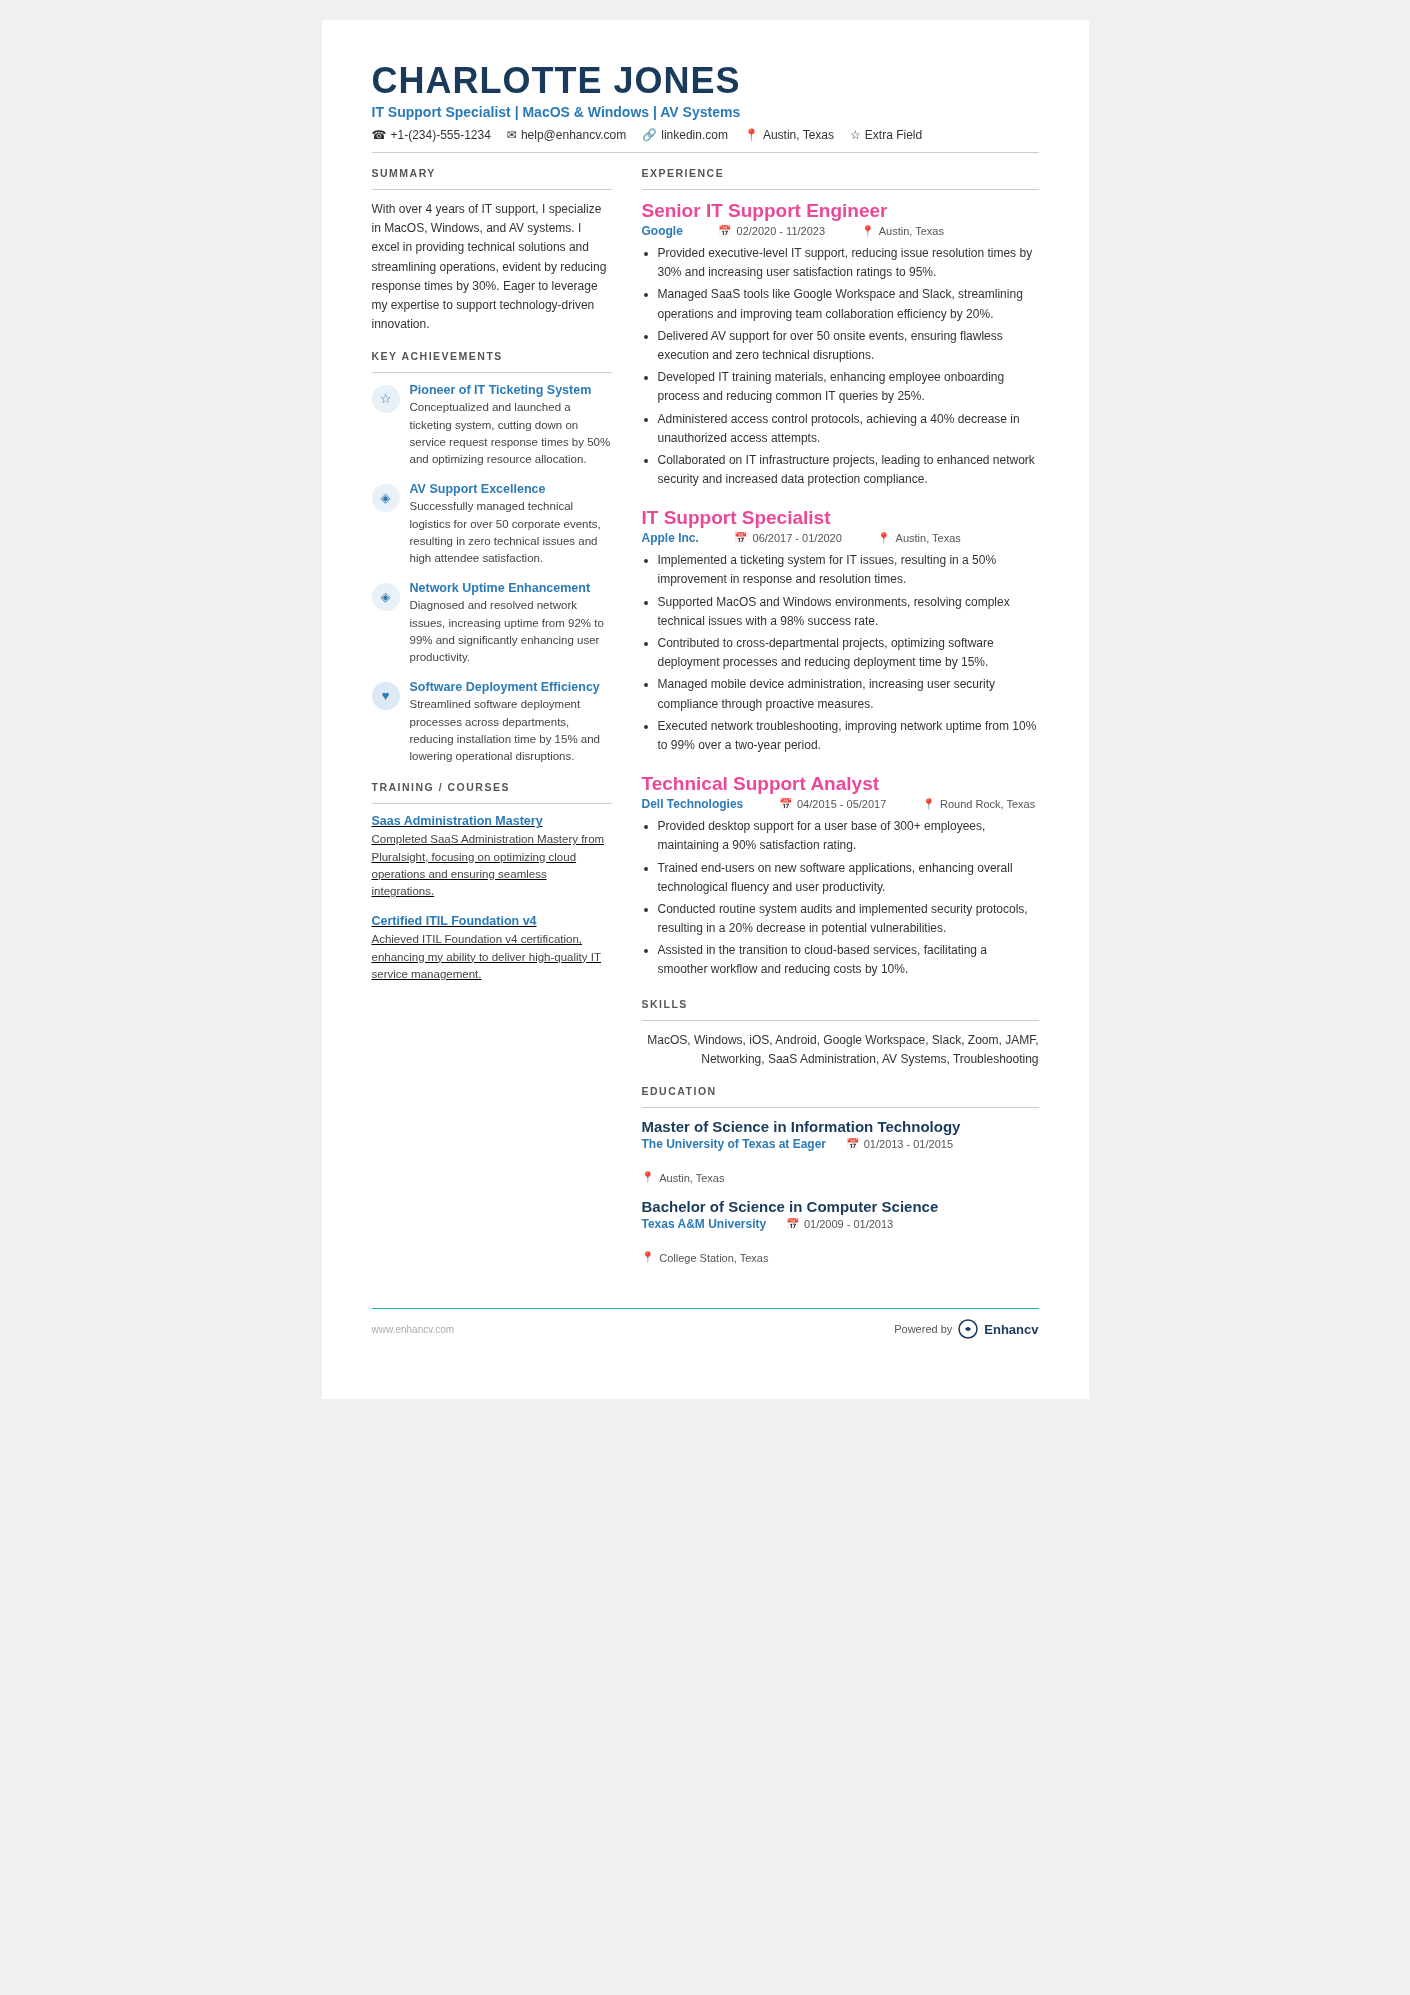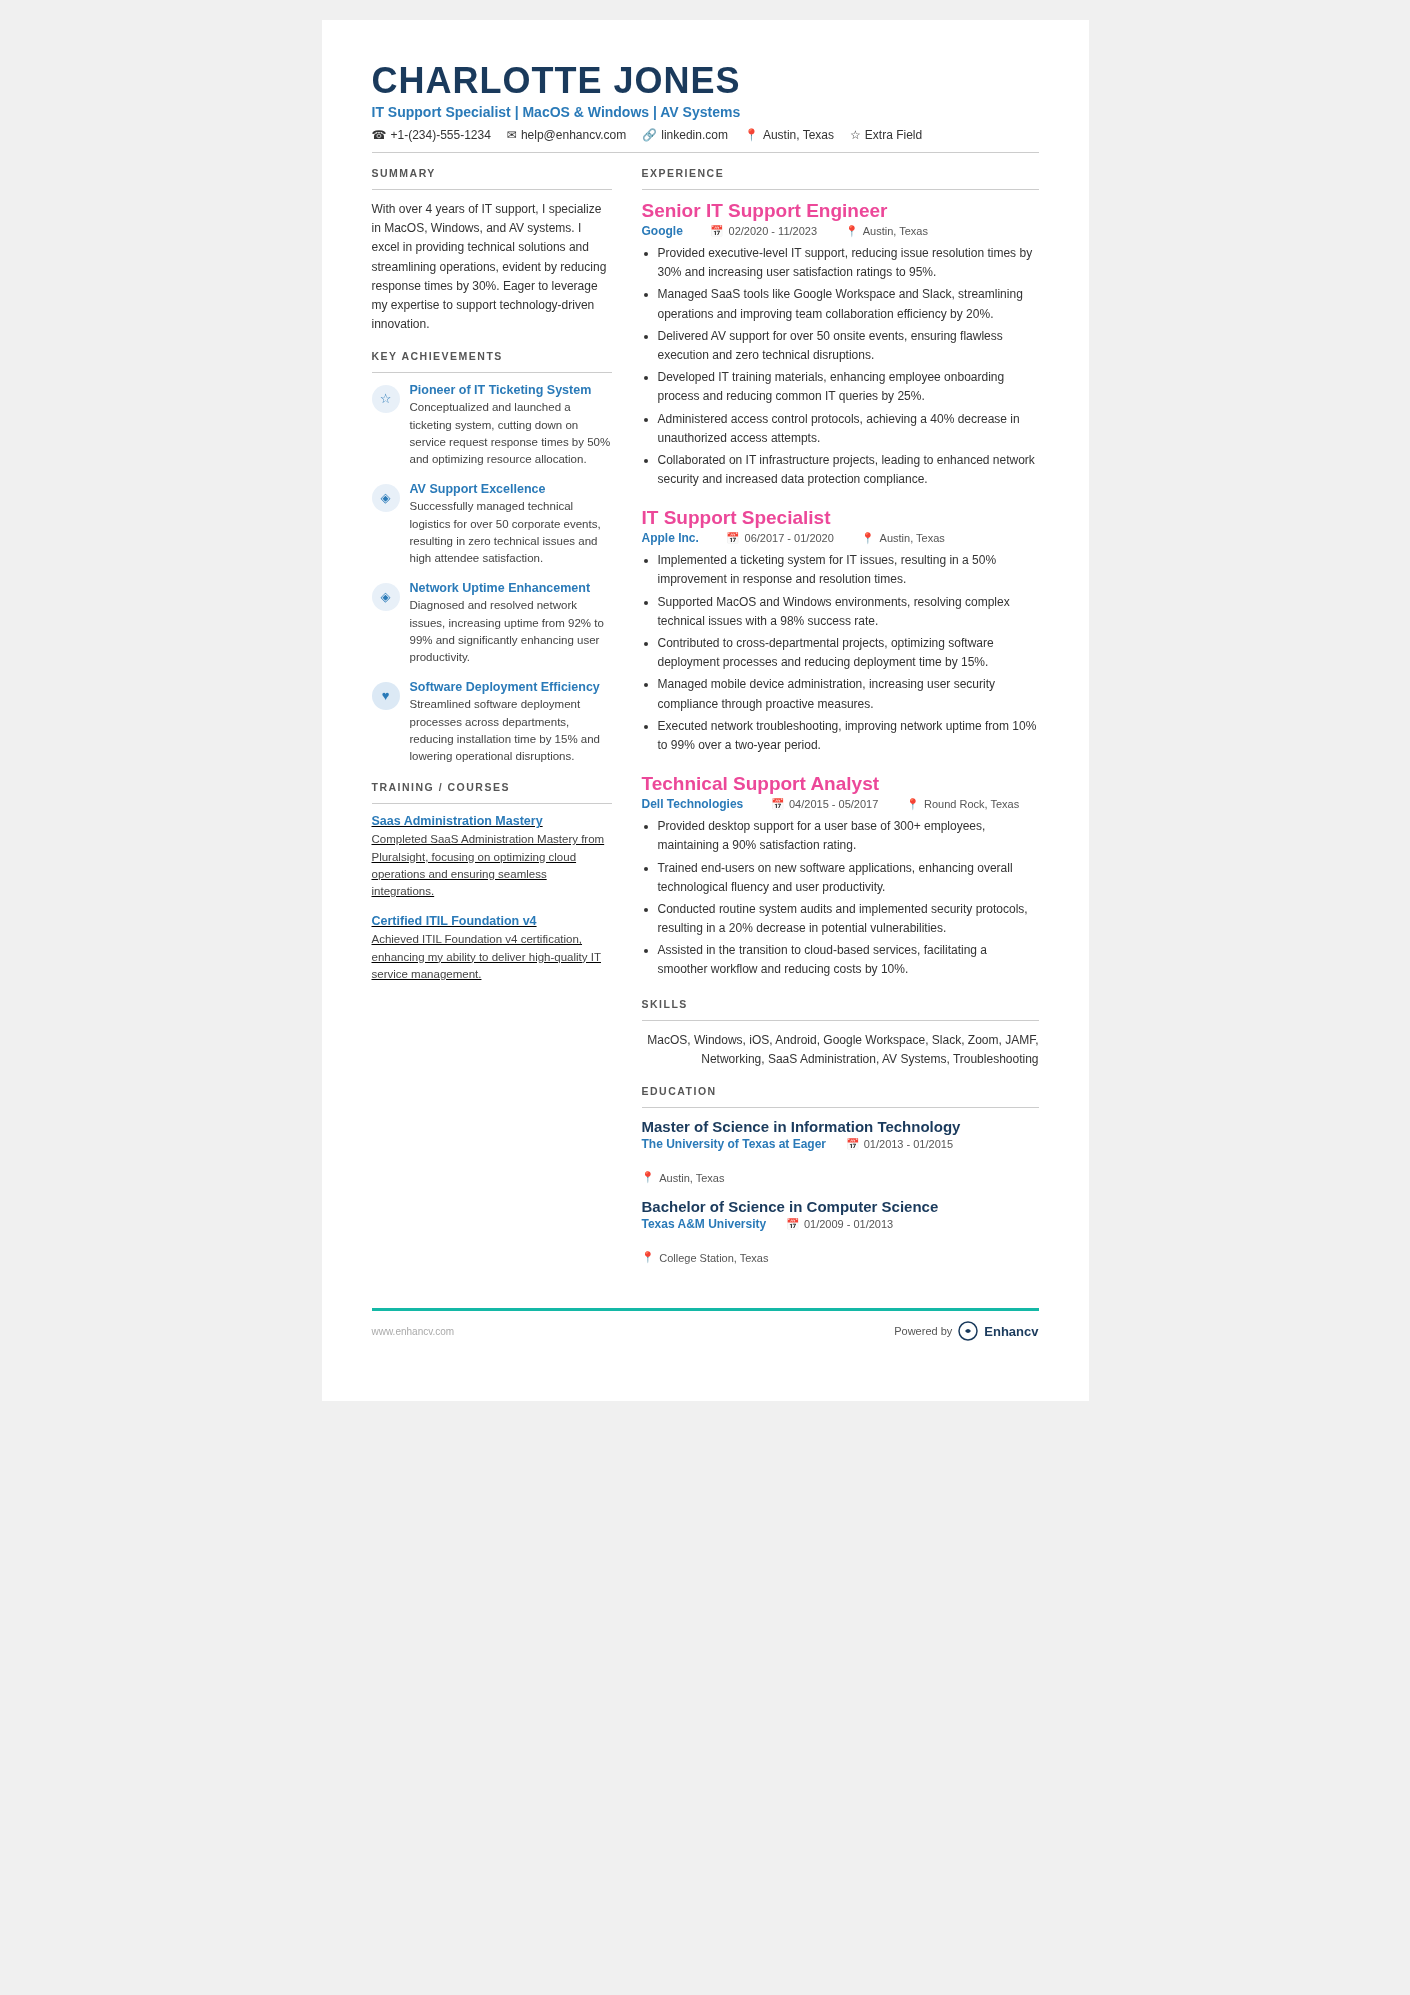--- a/index.html
+++ b/index.html
@@ -129,21 +129,21 @@
     .exp-title {
       font-family: Liberation Sans, sans-serif;
       font-size: 19px;
       font-weight: 700;
       color: #ec4899;
       margin-bottom: 2px;
     }
     .exp-meta {
       display: flex;
       align-items: center;
-      gap: 28px;
+      gap: 36px;
       margin-bottom: 6px;
       flex-wrap: wrap;
     }
     .exp-company {
       font-family: Arial, sans-serif;
       font-size: 12px;
       font-weight: 600;
       color: #2a7ab8;
     }
     .exp-dates {
@@ -215,21 +215,21 @@
       align-items: center;
       gap: 4px;
     }
     
     .footer {
       display: flex;
       justify-content: space-between;
       align-items: center;
       margin-top: 30px;
       padding-top: 10px;
-      border-top: 3px solid #14b8a6;
+      border-top: 1px solid #14b8a6;
     }
     .footer-left {
       font-family: Arial, sans-serif;
       font-size: 10px;
       color: #aaa;
     }
     .footer-right {
       display: flex;
       align-items: center;
       gap: 6px;

